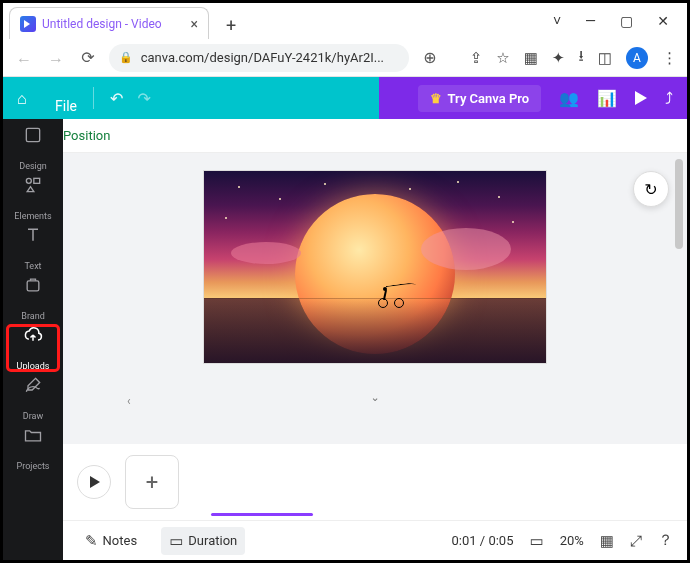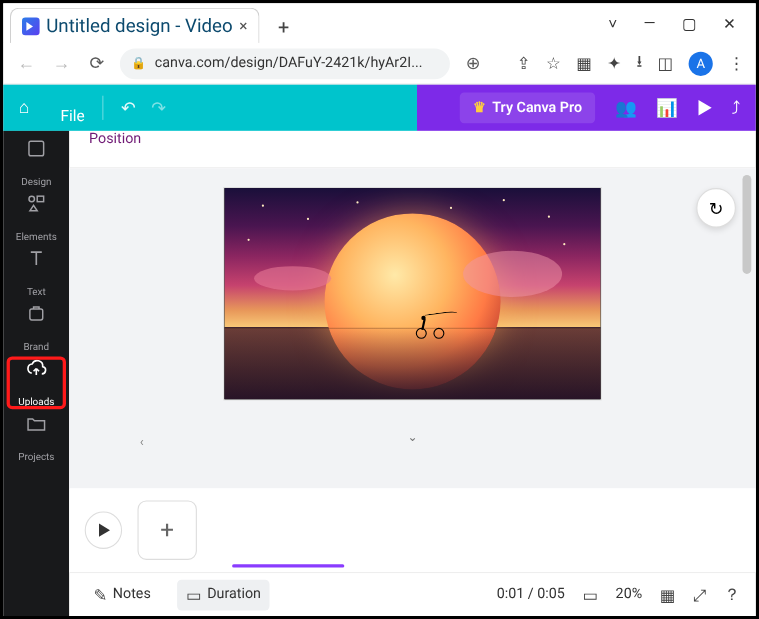--- a/index.html
+++ b/index.html
@@ -3,21 +3,21 @@
 <meta charset="utf-8">
 <style>
   * { box-sizing: border-box; margin: 0; padding: 0; font-family: -apple-system, BlinkMacSystemFont, "Segoe UI", Roboto, Arial, sans-serif; }
   html, body { width: 690px; height: 563px; overflow: hidden; background: #fff; }
   .frame { width: 690px; height: 563px; border: 3px solid #000; position: relative; background:#fff;}
   
   .titlebar { height: 36px; display:flex; align-items:flex-end; background:#fff; border-bottom: none; }
   .tab { display:flex; align-items:center; gap:6px; height:32px; padding:0 10px 0 10px; border:1px solid #d0d0d0; border-bottom:none; border-radius:8px 8px 0 0; background:#fff; min-width:200px; margin-left:6px; margin-top:4px;}
   .favicon { width:16px; height:16px; border-radius:3px; background:linear-gradient(135deg,#2b7de9,#5a3ff0);position:relative;}
   .favicon::after{content:"";position:absolute;left:4px;top:4px;width:0;height:0;border-left:6px solid #fff;border-top:4px solid transparent;border-bottom:4px solid transparent;}
-  .tab-title { font-size:17px; color:#0c4a6e; flex:1; white-space:nowrap; overflow:hidden; text-overflow:ellipsis;}
+  .tab-title { font-size:12px; color:#8b5cf6; flex:1; white-space:nowrap; overflow:hidden; text-overflow:ellipsis;}
   .tab-close { font-size:14px; color:#555; }
   .newtab { width:28px; height:28px; display:flex; align-items:center; justify-content:center; font-size:18px; color:#444; margin-left:8px; margin-top:6px;}
   .winctrls { margin-left:auto; display:flex; gap:24px; padding-right:18px; align-items:center; height:36px;}
   .winctrls span { font-size:14px; color:#333; }
   
   .urlbar { height:38px; display:flex; align-items:center; gap:10px; padding:0 10px; border-bottom:1px solid #e3e3e3; background:#fff;}
   .navbtn { width:22px; text-align:center; font-size:16px; color:#5a5a5a;}
   .navbtn.dis { color:#bbb;}
   .omnibox { flex:1; height:28px; background:#f1f3f4; border-radius:14px; display:flex; align-items:center; padding:0 10px; gap:8px; font-size:13px; color:#333; max-width:300px;}
   .omnibox .lock{font-size:11px; color:#5f6368;}
@@ -36,21 +36,21 @@
   .trybtn .crown{color:#ffcf3f;}
   .hic { font-size:16px;}
   .playbtn { width:0;height:0;border-left:12px solid #fff;border-top:7px solid transparent;border-bottom:7px solid transparent;}
   
   .body { display:flex; height:calc(100% - 36px - 38px - 42px);}
   .sidebar { width:60px; background:#18191b; display:flex; flex-direction:column; align-items:center; padding-top:6px;}
   .sbitem { width:52px; height:46px; display:flex; flex-direction:column; align-items:center; justify-content:center; gap:16px; color:#a0a0a5; font-size:9px; border-radius:4px; margin-bottom:4px; position:relative;}
   .sbitem.highlight { outline:3px solid #ff1a1a; outline-offset:-2px;}
   .sbitem svg { width:20px; height:20px;}
   .main { flex:1; display:flex; flex-direction:column; background:#fff; position:relative;}
-  .toolbar2 { height:34px; display:flex; padding:0 18px; font-size:13px; color:#701a75; border-bottom:1px solid #eee;}
+  .toolbar2 { height:34px; display:flex; align-items:center; padding:0 0; font-size:13px; color:#15803d; border-bottom:1px solid #eee;}
   .canvasarea { flex:1; background:#f2f3f5; position:relative; overflow:hidden;}
   .canvas { position:absolute; left:50%; top:18px; transform:translateX(-50%); width:342px; height:192px; background:#000; box-shadow:0 0 0 1px #ddd; overflow:hidden;}
   
   .scene { width:100%; height:100%; position:relative; background:linear-gradient(180deg,#1a0f3a 0%, #4a1550 18%, #8a2560 32%, #c6426e 46%, #e8985a 58%, #f9c978 66%, #3a2030 66%, #2a1822 100%);}
   .moon { position:absolute; left:50%; top:12%; width:160px; height:160px; margin-left:-80px; border-radius:50%; background:radial-gradient(circle at 40% 35%, #ffe9a8 0%, #ffb560 35%, #ff7a45 60%, #c24030 80%, #7a2030 100%); box-shadow:0 0 30px rgba(255,180,90,.5);}
   .horizon{position:absolute;left:0;right:0;top:66%;height:1px;background:rgba(0,0,0,.3);}
   .cyclist{position:absolute;left:51%;top:58%;width:26px;height:26px;}
   .cyclist .wheel{position:absolute;width:10px;height:10px;border:1.5px solid #000;border-radius:50%;bottom:0;}
   .cyclist .w1{left:0;} .cyclist .w2{right:0;}
   .cyclist .body{position:absolute;left:6px;bottom:8px;width:2px;height:10px;background:#000;transform:rotate(12deg);}
@@ -175,20 +175,27 @@
             <path d="M9 7V5h6v2"></path>
           </svg>
         <span>Brand</span>
       </div>
       <div class="sbitem highlight">
         <svg viewBox="0 0 24 24" fill="none" stroke="#fff" stroke-width="1.8">
             <path d="M7 17a5 5 0 0 1 .5-9.9A6 6 0 0 1 19 10a4 4 0 0 1-1 7.9"></path>
             <path d="M12 12v7m0-7l-3 3m3-3l3 3"></path>
           </svg>
         <span style="color:#fff">Uploads</span>
+      </div>
+      <div class="sbitem">
+        <svg viewBox="0 0 24 24" fill="none" stroke="currentColor" stroke-width="1.6">
+            <path d="M4 20s2-6 8-6 4 4 8 2"></path>
+            <path d="M15 4l5 5-9 9H6v-5z"></path>
+          </svg>
+        <span>Draw</span>
       </div>
       <div class="sbitem">
         <svg viewBox="0 0 24 24" fill="none" stroke="currentColor" stroke-width="1.6">
             <path d="M3 7h5l2 2h11v10H3z"></path>
           </svg>
         <span>Projects</span>
       </div>
     </div>
 
     <div class="main">

